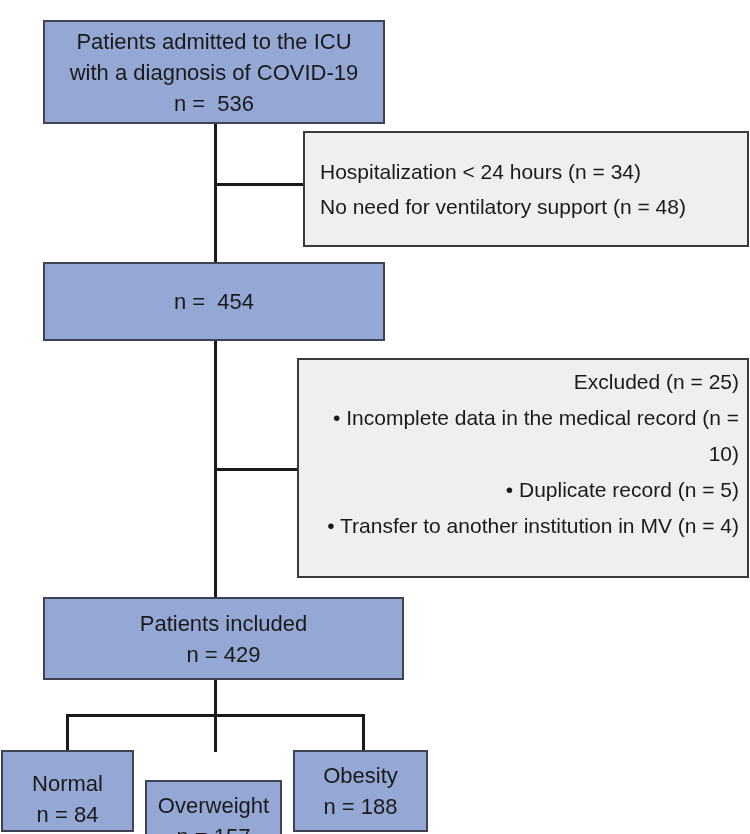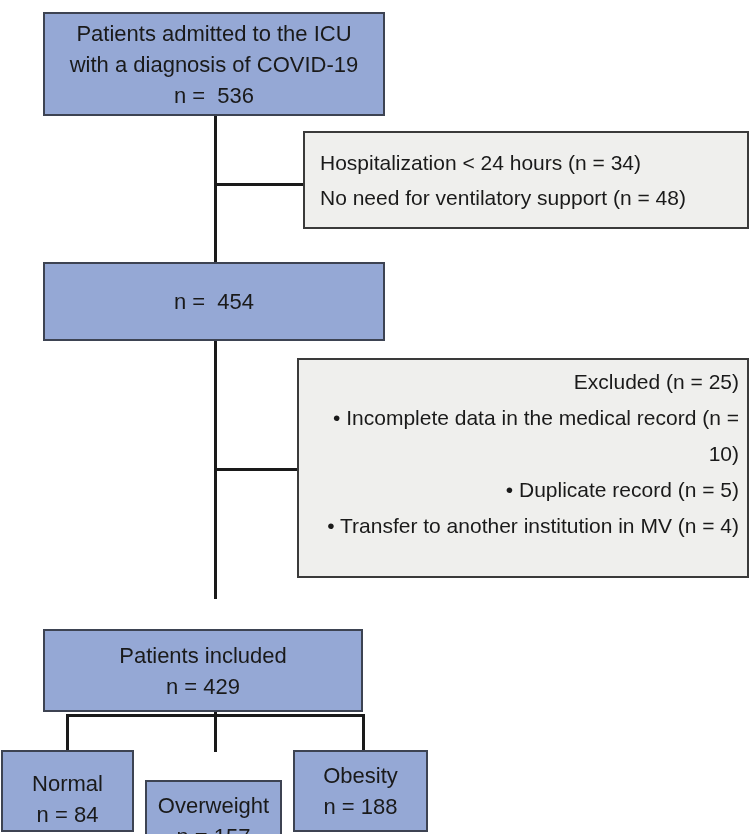--- a/index.html
+++ b/index.html
@@ -55,43 +55,43 @@
   <div class="line vline" style="left:214px;top:106px;height:158px;"></div>
   <div class="line hline" style="left:214px;top:183px;width:90px;"></div>
   <div class="line vline" style="left:214px;top:340px;height:259px;"></div>
   <div class="line hline" style="left:214px;top:468px;width:84px;"></div>
   <div class="line vline" style="left:214px;top:679px;height:38px;"></div>
   <div class="line hline" style="left:66px;top:714px;width:299px;"></div>
   <div class="line vline" style="left:66px;top:714px;height:38px;"></div>
   <div class="line vline" style="left:214px;top:714px;height:38px;"></div>
   <div class="line vline" style="left:362px;top:714px;height:38px;"></div>
 
-  <div class="node" style="left:43px;top:12px;width:342px;height:104px;">
+  <div class="node" style="left:43px;top:20px;width:342px;height:104px;">
     <span>Patients admitted to the ICU</span>
     <span>with a diagnosis of COVID-19</span>
     <span class="n">n =  536</span>
   </div>
 
-  <div class="side" style="left:303px;top:131px;width:446px;height:98px;">
+  <div class="side" style="left:303px;top:131px;width:446px;height:116px;">
     <span class="nowrap">Hospitalization &lt; 24 hours (n = 34)</span>
     <span class="nowrap">No need for ventilatory support (n = 48)</span>
   </div>
 
   <div class="node" style="left:43px;top:262px;width:342px;height:79px;">
     <span class="n">n =  454</span>
   </div>
 
   <div class="side" style="left:297px;top:358px;width:452px;height:220px;line-height:36px;padding:4px 8px 4px 16px;justify-content:flex-start;text-align:right;">
     <span>Excluded (n = 25)</span>
     <span>• Incomplete data in the medical record (n = 10)</span>
     <span>• Duplicate record (n = 5)</span>
     <span>• Transfer to another institution in MV (n = 4)</span>
   </div>
 
-  <div class="node" style="left:43px;top:629px;width:320px;height:83px;">
+  <div class="node" style="left:43px;top:597px;width:361px;height:83px;">
     <span>Patients included</span>
     <span class="n">n = 429</span>
   </div>
 
   <div class="node" style="left:1px;top:750px;width:133px;height:82px;justify-content:flex-end;">
     <span>Normal</span>
     <span class="n">n = 84</span>
   </div>
 
   <div class="node" style="left:145px;top:780px;width:137px;height:82px;">

